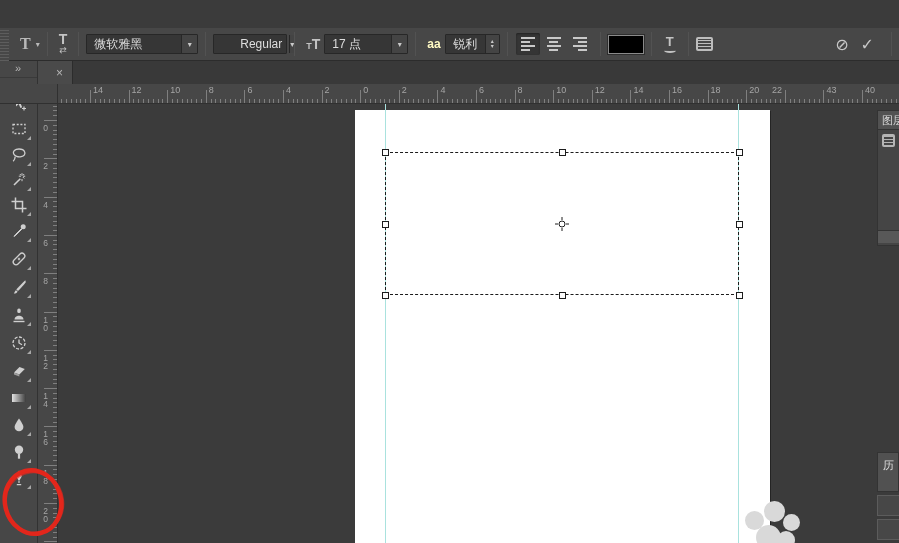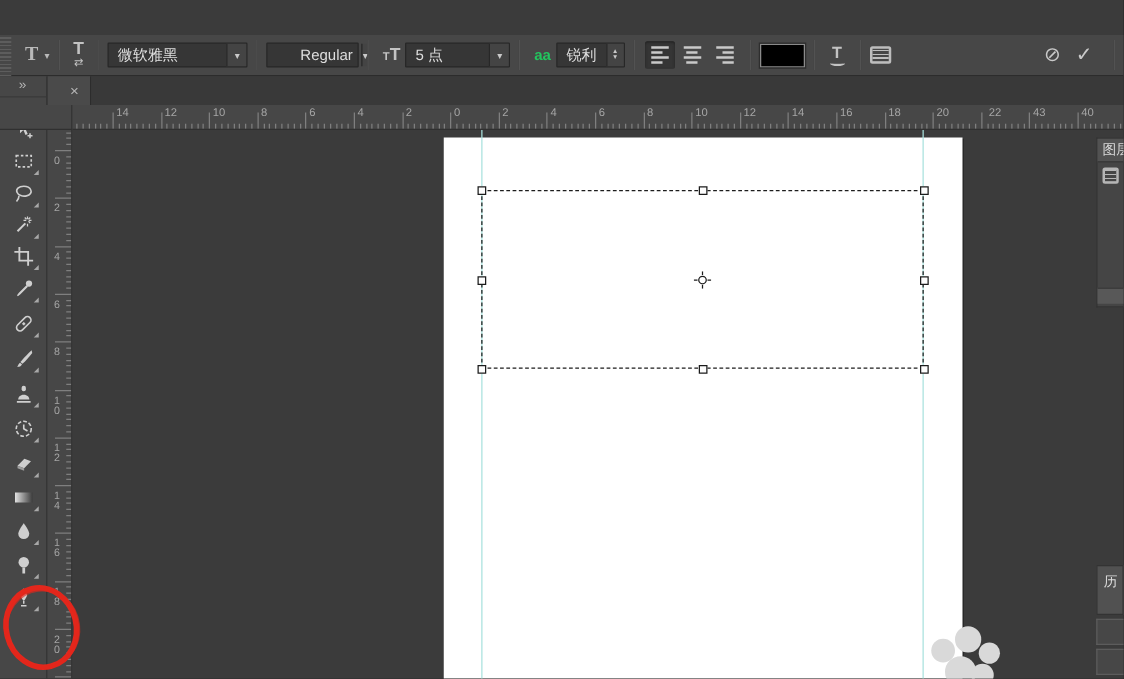--- a/index.html
+++ b/index.html
@@ -34,21 +34,21 @@
   .combo .btn{width:16px;background:#444;border-left:1px solid #272727;color:#c9c9c9;font-size:8px;
               display:flex;align-items:center;justify-content:center;}
   .combo .spin{width:14px;background:#444;border-left:1px solid #272727;color:#c9c9c9;font-size:6px;
               display:flex;flex-direction:column;align-items:center;justify-content:center;line-height:5px;}
   #font-combo{width:112px;} #font-combo .val{flex:1;}
   #style-combo{width:74px;} #style-combo .val{flex:1;padding-left:26px;}
   #size-combo{width:84px;}  #size-combo .val{flex:1;}
   #aa-combo{width:55px;}    #aa-combo .val{flex:1;justify-content:center;}
   .size-ico{color:#c3c3c3;font-family:"Liberation Serif","DejaVu Serif",serif;font-weight:bold;padding:0 4px;}
   .size-ico .sm{font-size:9px;} .size-ico .lg{font-size:14px;}
-  .aa-ico{color:#22c55e;font-size:12px;font-weight:bold;padding:0 4px;letter-spacing:0;}
+  .aa-ico{color:#fef9c3;font-size:12px;font-weight:bold;padding:0 4px;letter-spacing:0;}
   .align-btn{width:24px;height:22px;display:flex;flex-direction:column;justify-content:center;gap:2px;
              padding:0 5px;margin:0 1px;border-radius:2px;}
   .align-btn.active{background:#353535;box-shadow:inset 0 1px 2px #222;}
   .align-btn .bar{height:2px;background:#c9c9c9;}
   .al-l{align-items:flex-start;} .al-c{align-items:center;} .al-r{align-items:flex-end;}
   .b12{width:14px;} .b8{width:9px;}
   #color-swatch{width:36px;height:19px;border:1px solid #8a8a8a;outline:1px solid #2e2e2e;}
   .warp-ico{position:relative;color:#c3c3c3;font-family:"Liberation Serif","DejaVu Serif",serif;
             font-weight:bold;font-size:13px;padding:0 5px;text-align:center;line-height:11px;}
   .warp-ico .arc{display:block;width:12px;height:5px;border-bottom:2px solid #c3c3c3;
@@ -139,21 +139,21 @@
       <span class="btn">▾</span>
     </div>
     <div class="ob-div"></div>
     <div class="combo" id="style-combo">
       <span class="val">Regular</span>
       <span class="btn">▾</span>
     </div>
     <div class="ob-div"></div>
     <span class="size-ico"><span class="sm">T</span><span class="lg">T</span></span>
     <div class="combo" id="size-combo">
-      <span class="val">5 点</span>
+      <span class="val">17 点</span>
       <span class="btn">▾</span>
     </div>
     <div class="ob-div"></div>
     <span class="aa-ico">aa</span>
     <div class="combo" id="aa-combo">
       <span class="val">锐利</span>
       <span class="spin">
         <span>▴</span>
           <span>▾</span>
       </span>
@@ -489,21 +489,21 @@
       <span class="rlab-t" style="left: 343.8px;">2</span>
       <span class="rlab-t" style="left: 382.4px;">4</span>
       <span class="rlab-t" style="left: 421px;">6</span>
       <span class="rlab-t" style="left: 459.6px;">8</span>
       <span class="rlab-t" style="left: 498.2px;">10</span>
       <span class="rlab-t" style="left: 536.8px;">12</span>
       <span class="rlab-t" style="left: 575.4px;">14</span>
       <span class="rlab-t" style="left: 614px;">16</span>
       <span class="rlab-t" style="left: 652.6px;">18</span>
       <span class="rlab-t" style="left: 691.2px;">20</span>
-      <span class="rlab-t" style="left: 733px;">22</span>
+      <span class="rlab-t" style="left: 714px;">22</span>
       <span class="rlab-t" style="left: 768.4px;">43</span>
       <span class="rlab-t" style="left: 807px;">40</span>
     </div>
   <div id="ruler-left">
       <div class="tick-l" style="top: 1.6375px; width: 4px;"></div>
       <div class="tick-l" style="top: 6.425px; width: 4px;"></div>
       <div class="tick-l" style="top: 11.2125px; width: 4px;"></div>
       <div class="tick-l" style="top: 16px; width: 13px;"></div>
       <div class="tick-l" style="top: 20.7875px; width: 4px;"></div>
       <div class="tick-l" style="top: 25.575px; width: 4px;"></div>

